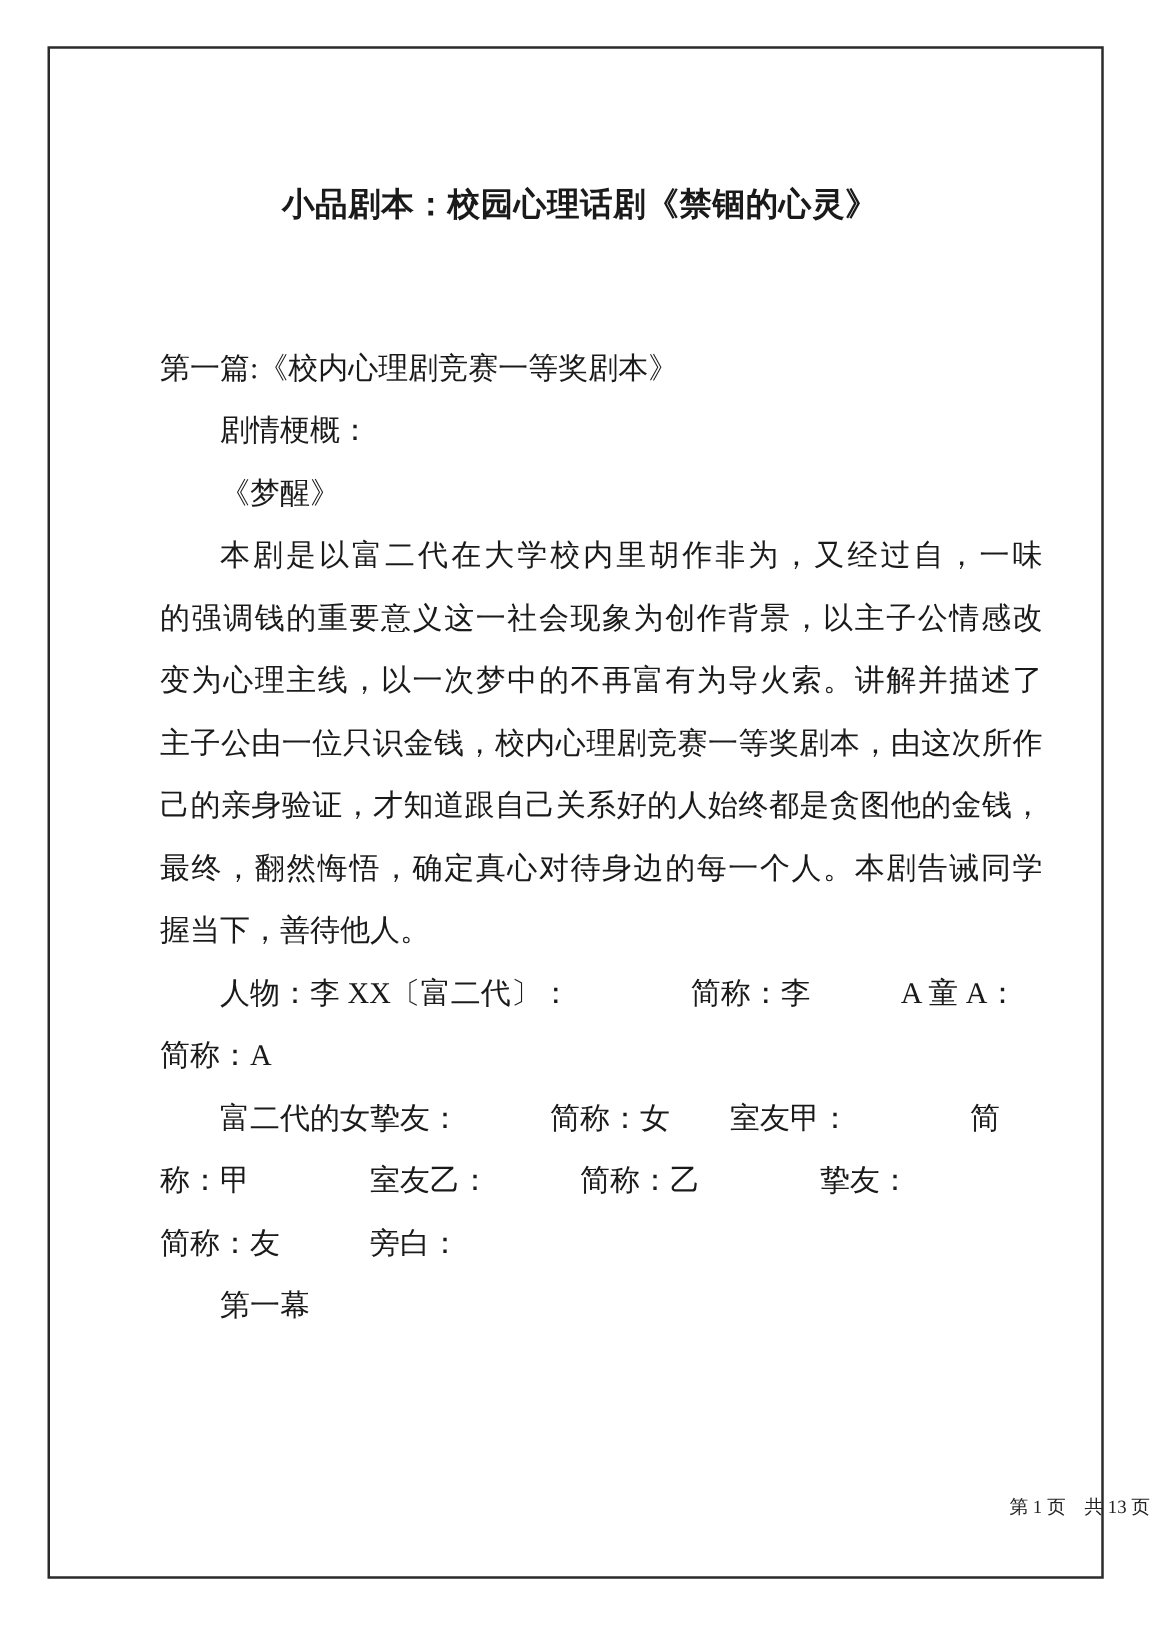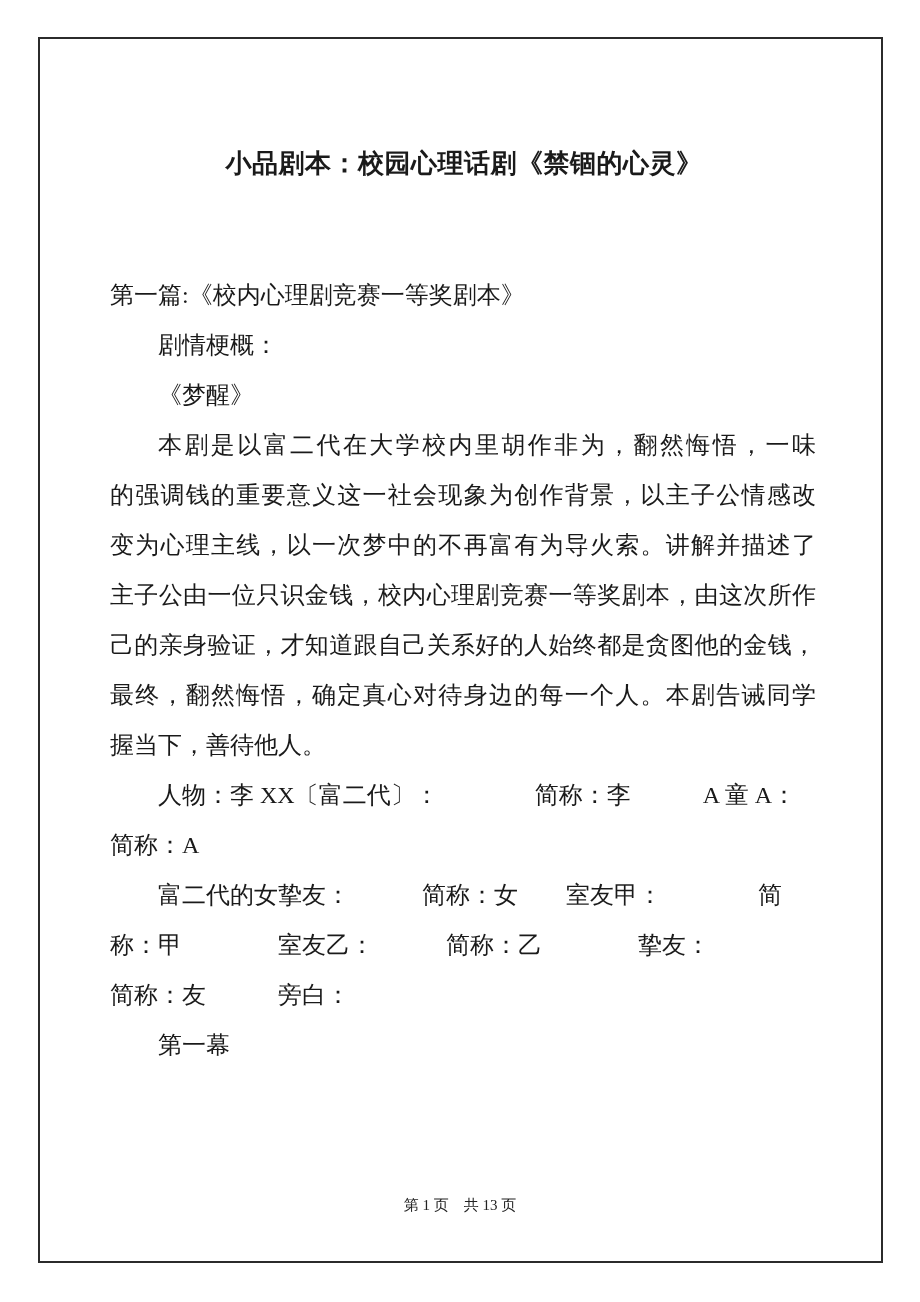--- a/index.html
+++ b/index.html
@@ -31,21 +31,21 @@
     top: 146px;
     width: 920px;
     text-align: center;
     font-size: 26px;
     font-weight: 700;
     letter-spacing: 0.5px;
     white-space: pre;
   }
   .content {
     position: absolute;
-    left: 110px;
+    left: 128px;
     top: 270px;
     width: 706px;
   }
   .line {
     font-size: 24px;
     line-height: 50px;
     height: 50px;
     white-space: pre;
     overflow: visible;
   }
@@ -55,38 +55,38 @@
     text-align-last: justify;
   }
   .line.indent {
     text-indent: 48px;
   }
   .footer {
     position: absolute;
     left: 0;
     top: 1196px;
     width: 920px;
-    text-align: center;
+    text-align: right;
     font-size: 15px;
     color: #222222;
     white-space: pre;
   }
 </style>
 </head>
 <body>
 
 <div class="border-frame"></div>
 
 <div class="doc-title">小品剧本：校园心理话剧《禁锢的心灵》</div>
 
 <div class="content">
     <div class="line">第一篇:《校内心理剧竞赛一等奖剧本》</div>
     <div class="line indent">剧情梗概：</div>
     <div class="line indent">《梦醒》</div>
-    <div class="line indent justify">本剧是以富二代在大学校内里胡作非为，翻然悔悟，一味</div>
+    <div class="line indent justify">本剧是以富二代在大学校内里胡作非为，又经过自，一味</div>
     <div class="line justify">的强调钱的重要意义这一社会现象为创作背景，以主子公情感改</div>
     <div class="line justify">变为心理主线，以一次梦中的不再富有为导火索。讲解并描述了</div>
     <div class="line justify">主子公由一位只识金钱，校内心理剧竞赛一等奖剧本，由这次所作</div>
     <div class="line justify">己的亲身验证，才知道跟自己关系好的人始终都是贪图他的金钱，</div>
     <div class="line justify">最终，翻然悔悟，确定真心对待身边的每一个人。本剧告诫同学</div>
     <div class="line">握当下，善待他人。</div>
     <div class="line indent">人物：李 XX〔富二代〕：　　　　简称：李　　　A 童 A：</div>
     <div class="line">简称：A</div>
     <div class="line indent">富二代的女挚友：　　　简称：女　　室友甲：　　　　简</div>
     <div class="line">称：甲　　　　室友乙：　　　简称：乙　　　　挚友：</div>

